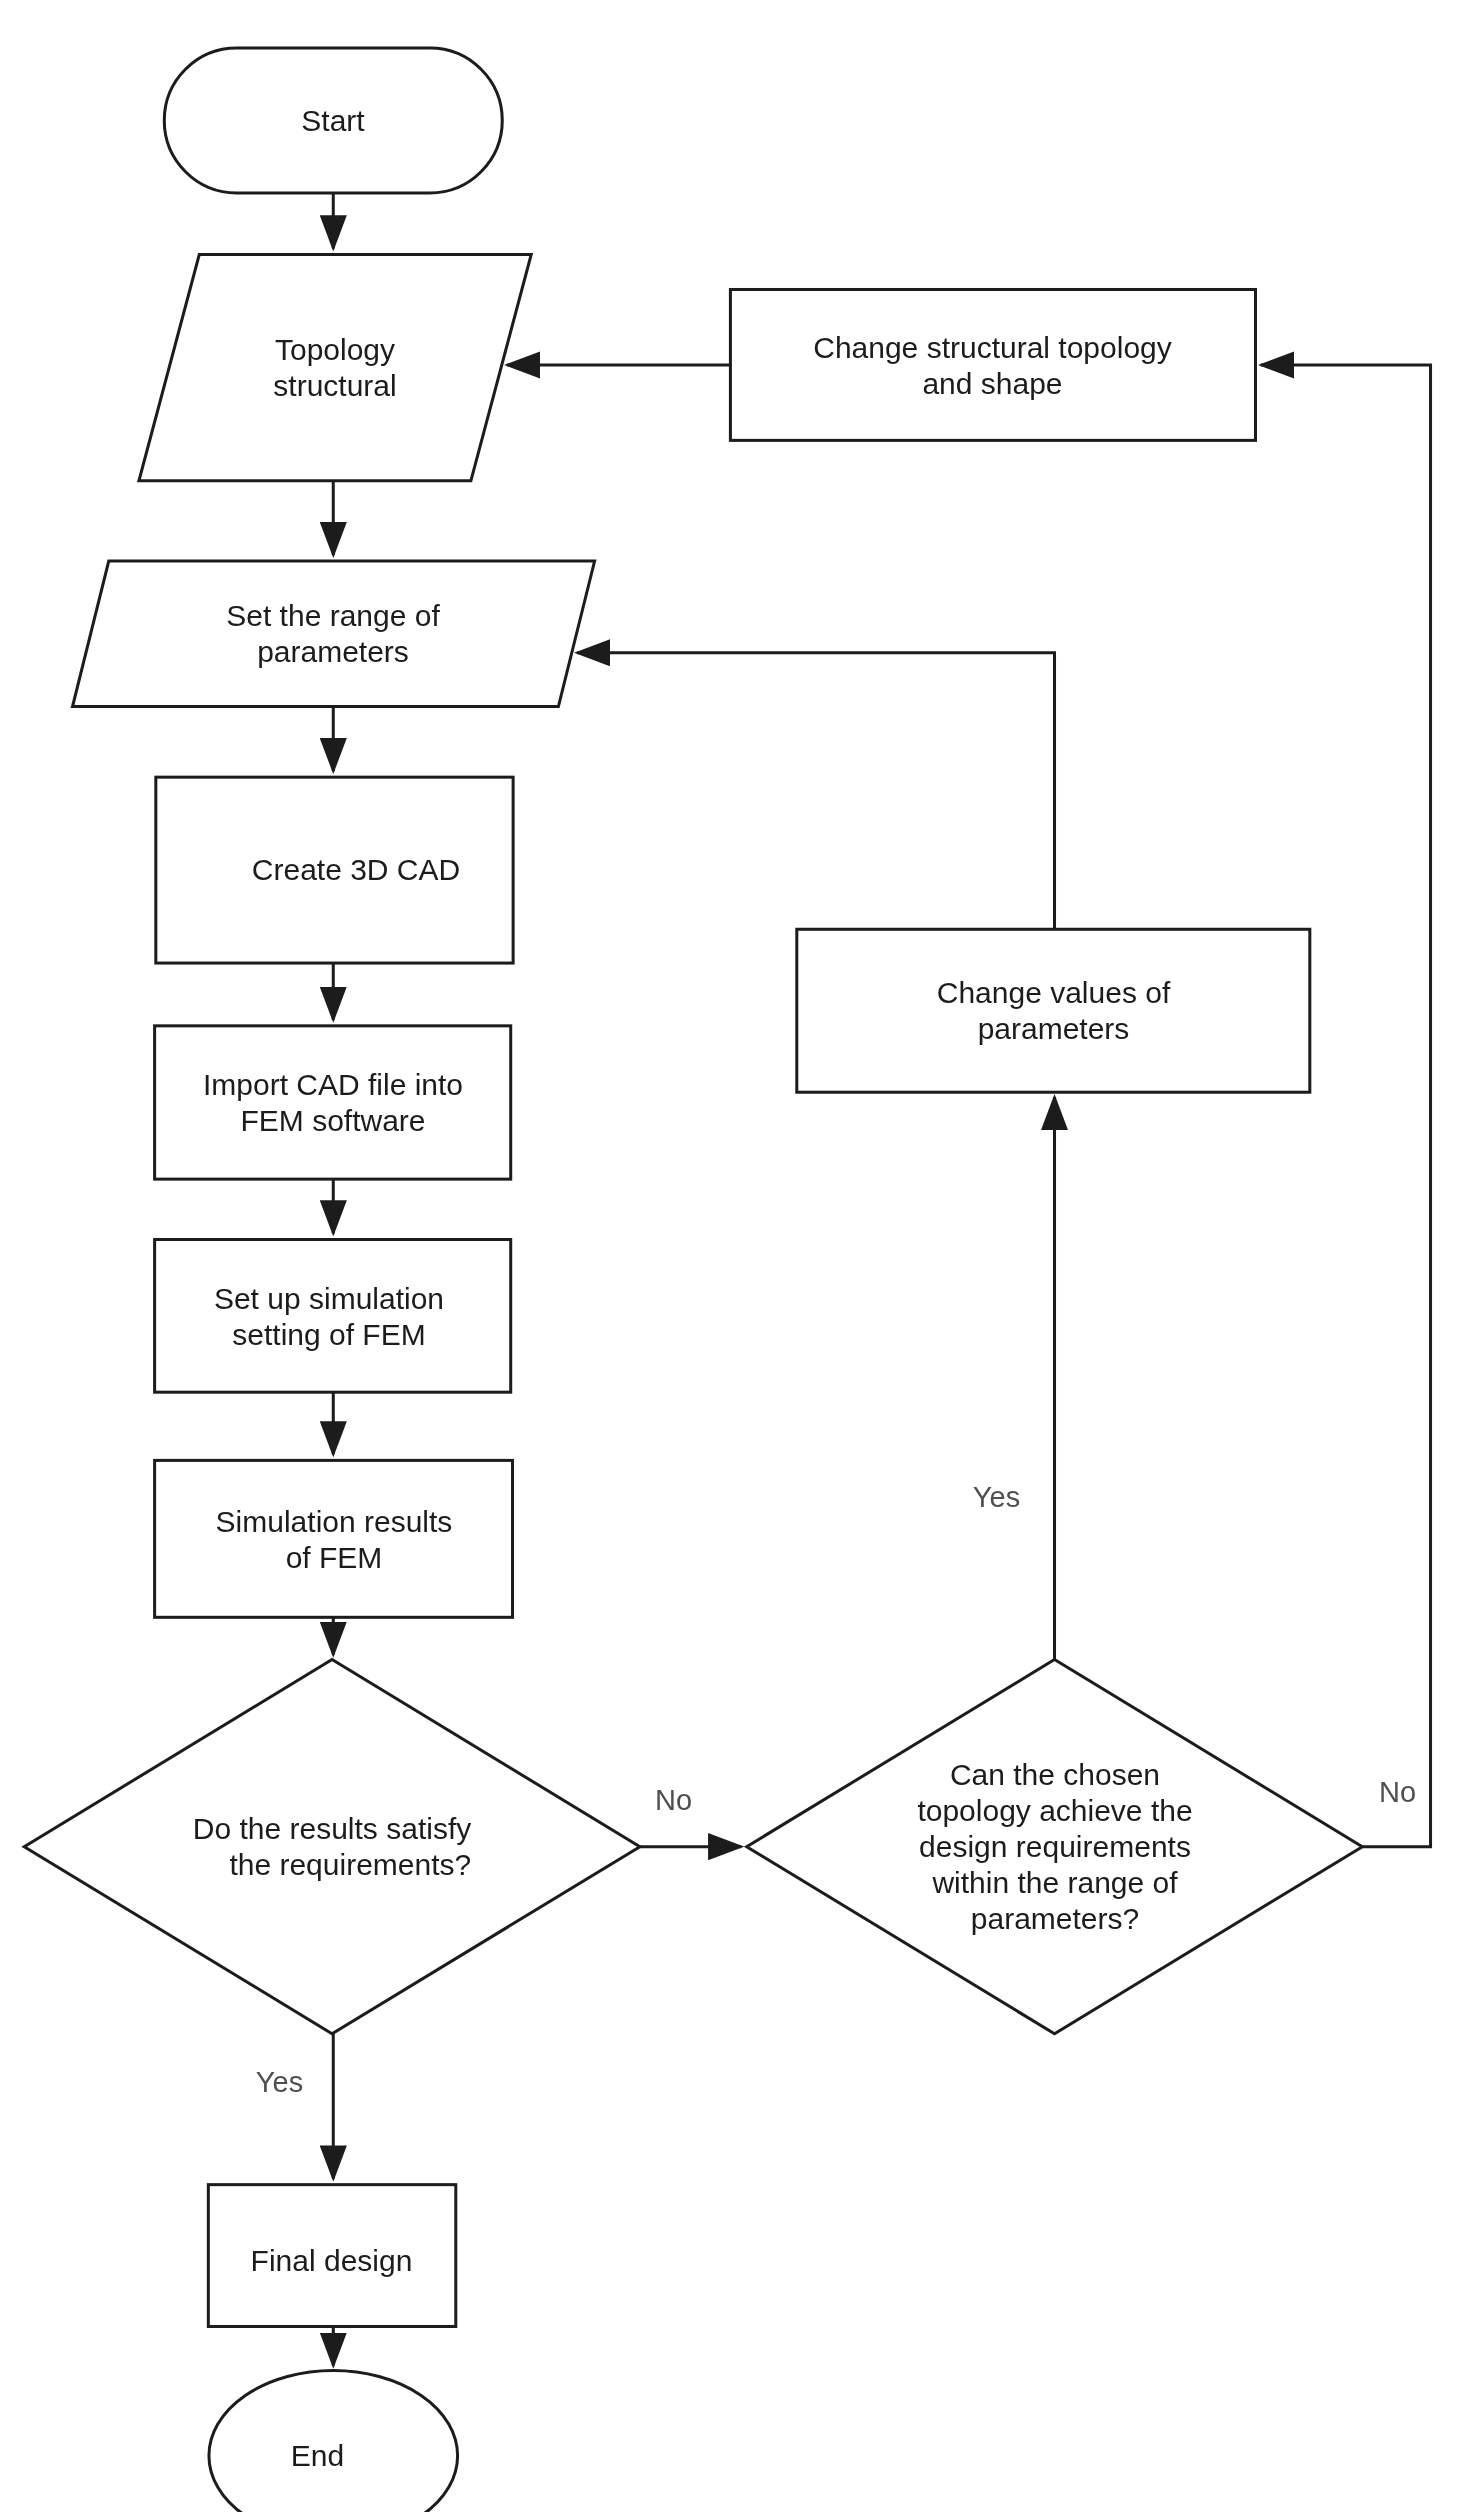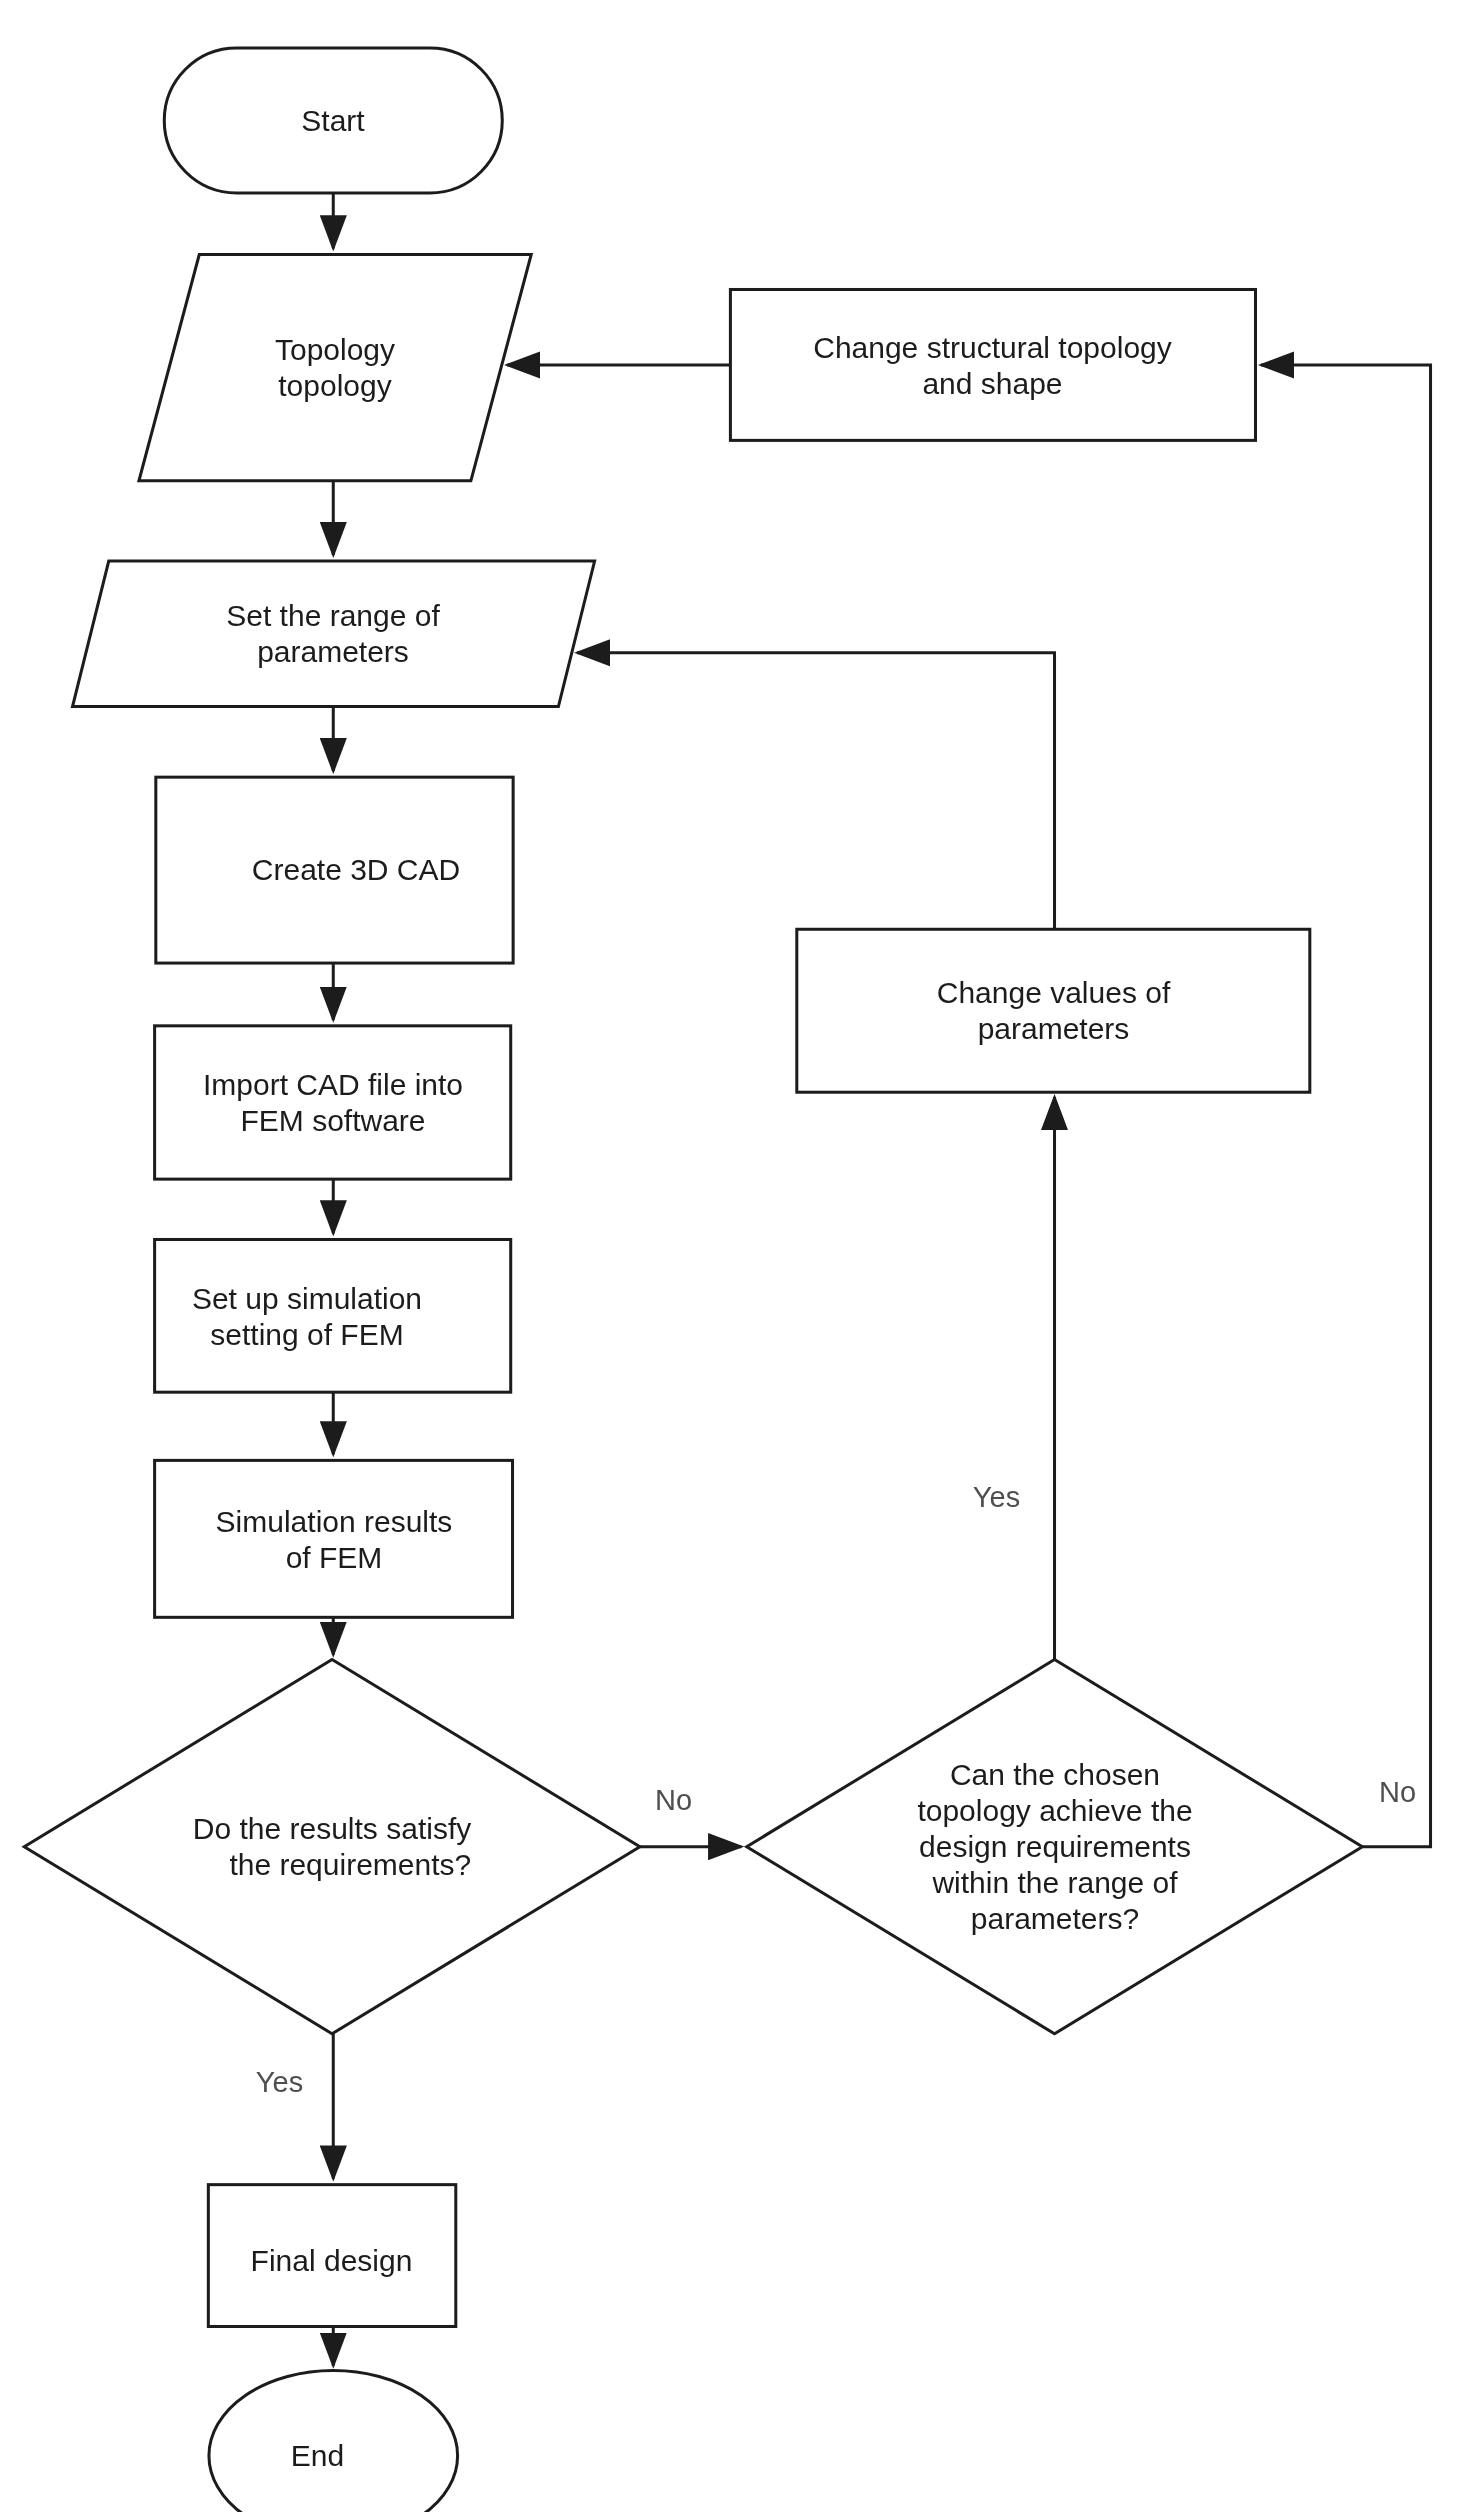--- a/index.html
+++ b/index.html
@@ -87,37 +87,37 @@
       <polygon points="550,2690 1060,3000 550,3310 40,3000"></polygon>
       <polygon points="1747,2690 2257,3000 1747,3310 1237,3000"></polygon>
       <rect x="345" y="3560" width="410" height="235"></rect>
       <ellipse cx="552" cy="4009" rx="206" ry="141"></ellipse>
     </g>
   </svg>
 
   <div class="node-label" style="left:164px; top:12px; width:338px; height:145px;">Start</div>
 
   <div class="node-label" style="left:139px; top:219px; width:392px; height:226px;">Topology
-topology</div>
+structural</div>
 
   <div class="node-label" style="left:730px; top:254px; width:525px; height:151px;">Change structural topology
 and shape</div>
 
   <div class="node-label" style="left:72px; top:525px; width:522px; height:145px;">Set the range of
 parameters</div>
 
   <div class="node-label" style="left:156px; top:741px; width:400px; height:186px;">Create 3D CAD</div>
 
   <div class="node-label" style="left:797px; top:893px; width:513px; height:163px;">Change values of
 parameters</div>
 
   <div class="node-label" style="left:155px; top:990px; width:356px; height:153px;">Import CAD file into
 FEM software</div>
 
-  <div class="node-label" style="left:155px; top:1204px; width:304px; height:153px;">Set up simulation
+  <div class="node-label" style="left:155px; top:1204px; width:304px; height:153px;padding-left:22px;">Set up simulation
 setting of FEM</div>
 
   <div class="node-label" style="left:155px; top:1425px; width:358px; height:157px;">Simulation results
 of FEM</div>
 
   <div class="node-label" style="left:24px; top:1624px; width:616px; height:374px;text-align:right;">Do the results satisfy
 the requirements?</div>
 
   <div class="node-label" style="left:747px; top:1624px; width:616px; height:374px;">Can the chosen
 topology achieve the

